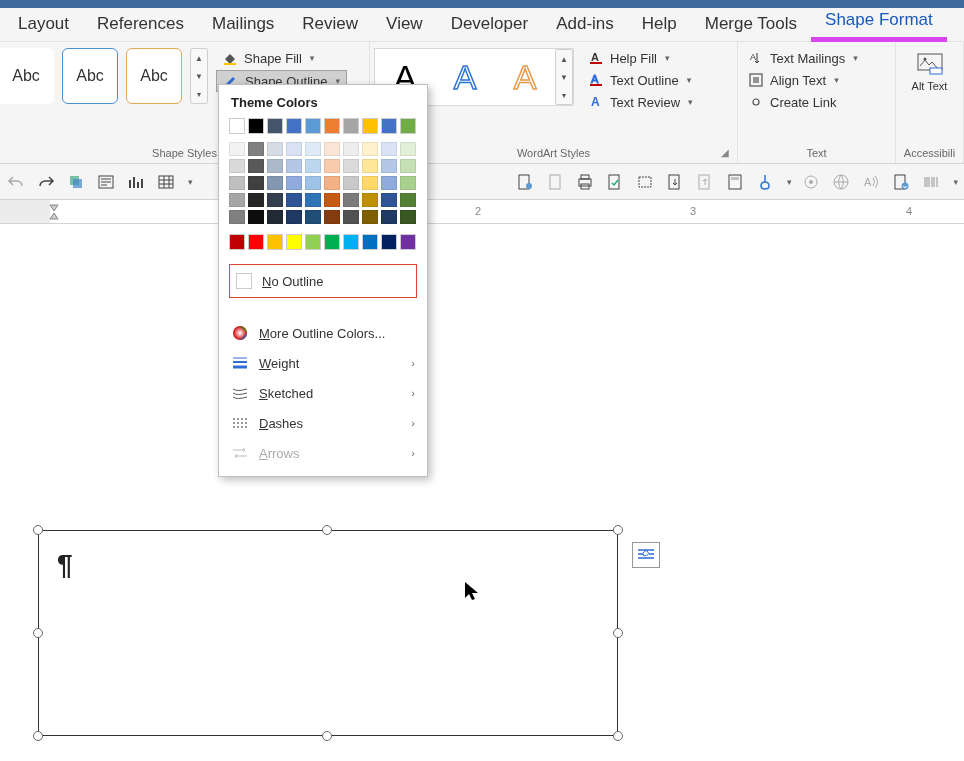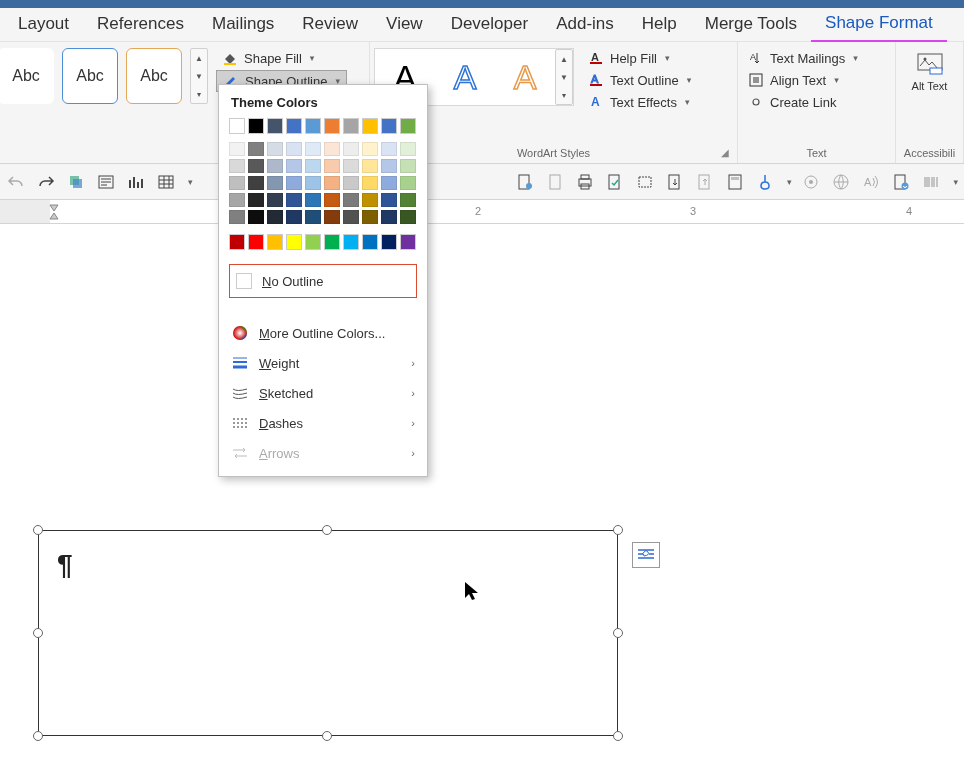--- a/index.html
+++ b/index.html
@@ -1,20 +1,20 @@
 <!DOCTYPE html>
 <html><head>
 <meta charset="utf-8">
 <style>
   * { box-sizing: border-box; margin: 0; padding: 0; font-family: "Segoe UI", Arial, sans-serif; }
   body { background: #fff; width: 964px; height: 761px; overflow: hidden; position: relative; }
   .titlebar { background: #3d6a9e; height: 8px; }
   .tabs { background: #f5f5f5; height: 34px; display: flex; align-items: center; padding: 0 4px; gap: 0; border-bottom: 1px solid #e2e2e2; }
   .tab { padding: 6px 14px 7px; font-size: 17px; color: #333; cursor: pointer; }
-  .tab.active { color: #185abd; border-bottom: 3px solid #d946ef; font-weight: 500; }
+  .tab.active { color: #185abd; border-bottom: 8px solid #d946ef; font-weight: 500; }
   .ribbon { background: #f5f5f5; height: 122px; display: flex; position: relative; border-bottom: 1px solid #d4d4d4; }
   .ribbon-group { display: flex; flex-direction: column; padding: 6px 4px 0; position: relative; border-right: 1px solid #e2e2e2; }
   .ribbon-group:last-child { border-right: none; }
   .group-content { display: flex; align-items: flex-start; gap: 4px; flex: 1; }
   .group-label { font-size: 11px; color: #666; text-align: center; padding: 3px 0 4px; width: 100%; }
   .dialog-launcher { position: absolute; right: 4px; bottom: 4px; width: 12px; height: 12px; font-size: 10px; color: #888; cursor: pointer; }
 
   .style-tile { width: 56px; height: 56px; border: 1px solid #c9c9c9; border-radius: 6px; background: #fff; display: flex; align-items: center; justify-content: center; font-size: 16px; color: #333; cursor: pointer; }
   .style-tile.blue-border { border-color: #4a8fd8; }
   .style-tile.orange-border { border-color: #e3a758; }
@@ -119,20 +119,21 @@
         <div class="cmd pressed">
           <svg viewBox="0 0 16 16">
               <path fill="#2e6bd6" d="M2 12l8-8 2 2-8 8H2z"></path>
               <rect x="2" y="13" width="12" height="2" fill="#c00000"></rect>
             </svg>
           <span>Shape Outline</span>
           <span class="caret">▾</span>
         </div>
       </div>
     </div>
+    <div class="group-label">Shape Styles</div>
   </div>
 
   <div class="ribbon-group" style="width:368px">
     <div class="group-content">
       <div style="border:1px solid #d8d8d8;display:flex;height:58px;background:#fff">
         <div class="wordart-tile">
           <svg width="40" height="40" viewBox="0 0 40 40">
               <text x="20" y="32" text-anchor="middle" font-size="34" font-family="Georgia" fill="#000">A</text>
             </svg>
         </div>
@@ -166,21 +167,21 @@
               <text x="3" y="11" font-size="11" fill="none" stroke="#2e6bd6" stroke-width="1">A</text>
               <rect x="2" y="12" width="12" height="2" fill="#c00000"></rect>
             </svg>
           <span>Text Outline</span>
             <span class="caret">▾</span>
         </div>
         <div class="cmd">
           <svg viewBox="0 0 16 16">
               <text x="3" y="12" font-size="12" fill="#2e6bd6" font-weight="bold">A</text>
             </svg>
-          <span>Text Effects</span>
+          <span>Text Review</span>
             <span class="caret">▾</span>
         </div>
       </div>
     </div>
     <div class="group-label">WordArt Styles</div>
     <div class="dialog-launcher">◢</div>
   </div>
 
   <div class="ribbon-group" style="width:158px">
     <div class="group-content">

